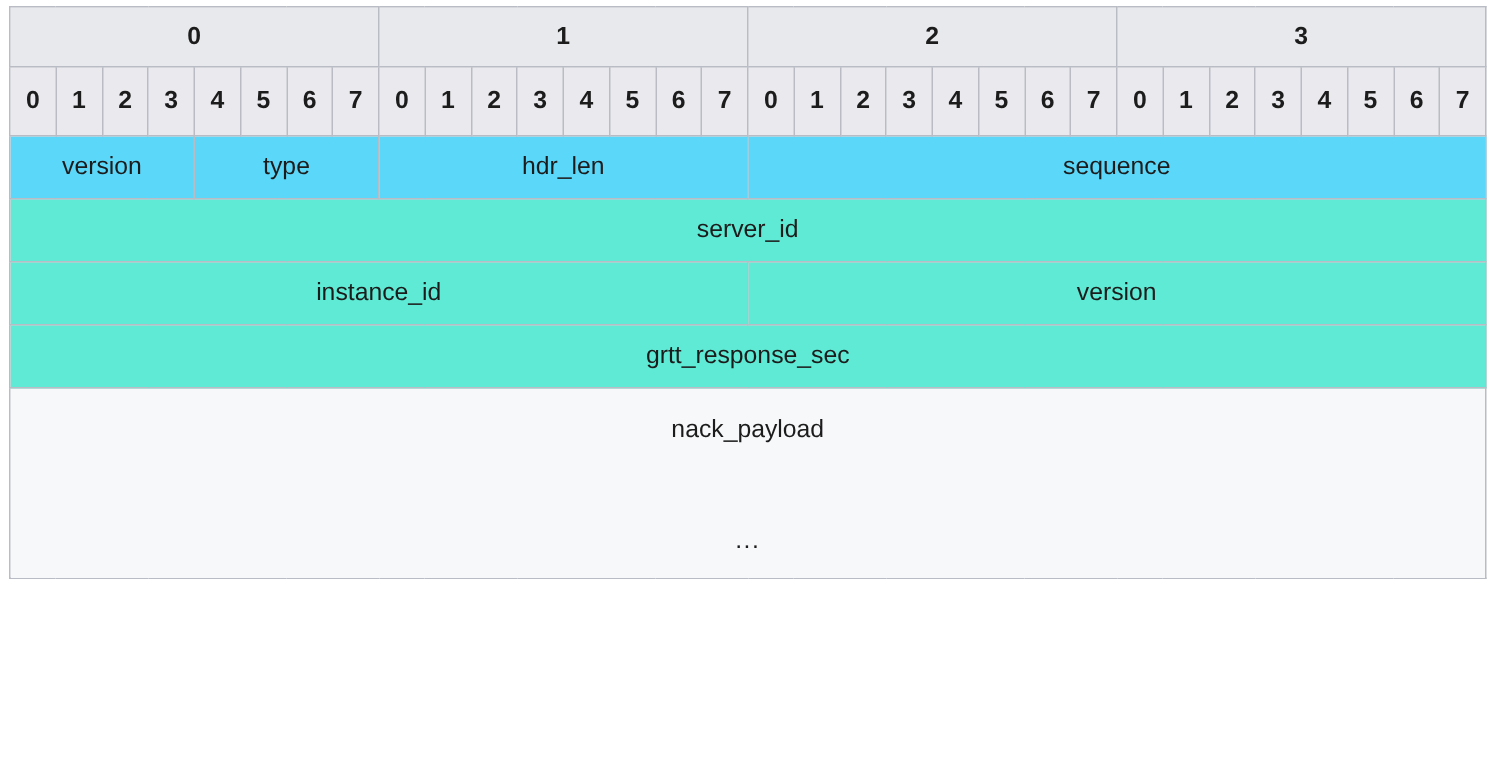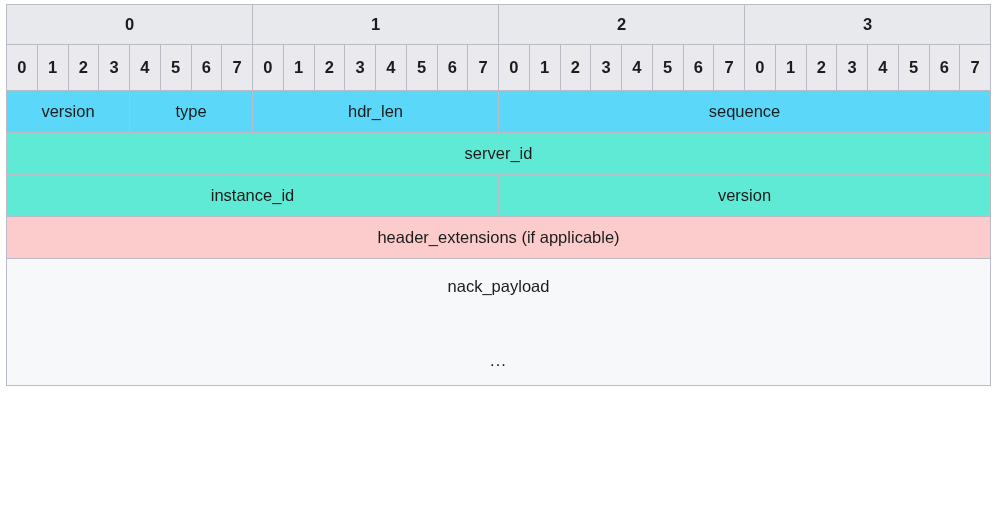--- a/index.html
+++ b/index.html
@@ -175,21 +175,21 @@
         <td colspan="16" class="c-bright">sequence</td>
       </tr>
       <tr class="field-row">
         <td colspan="32" class="c-light">server_id</td>
       </tr>
       <tr class="field-row">
         <td colspan="16" class="c-light">instance_id</td>
         <td colspan="16" class="c-light">version</td>
       </tr>
       <tr class="field-row">
-        <td colspan="32" class="c-pink">header_extensions (if applicable)</td>
+        <td colspan="32" class="c-light">grtt_response_sec</td>
       </tr>
       <tr class="payload-row">
         <td colspan="32" class="c-plain">
           <div class="payload-inner">
             <div class="payload-label">nack_payload</div>
             <div class="payload-ellipsis">...</div>
           </div>
         </td>
       </tr>
     </tbody>

